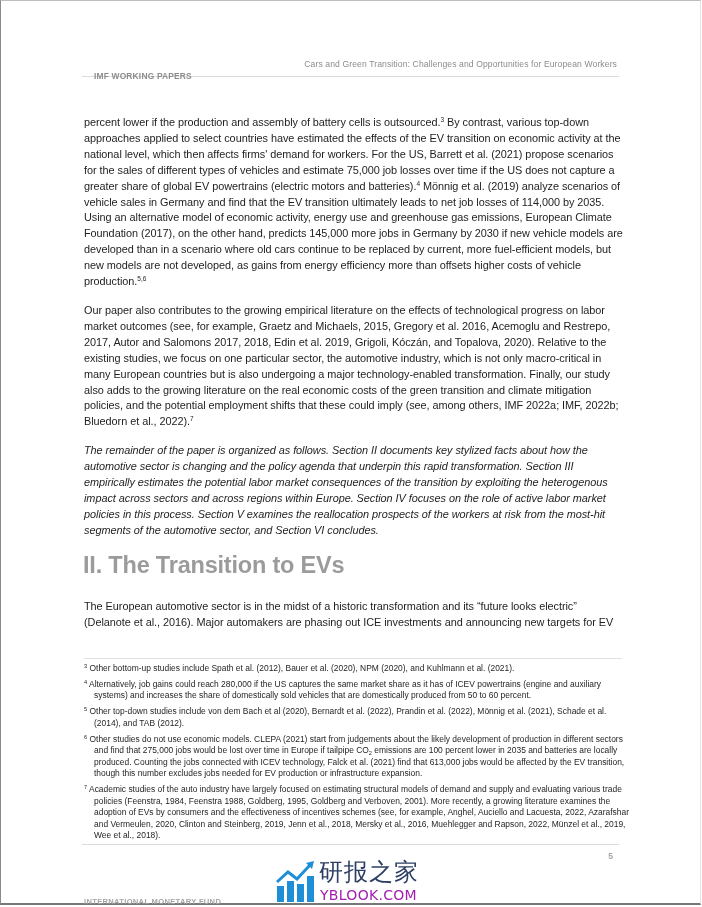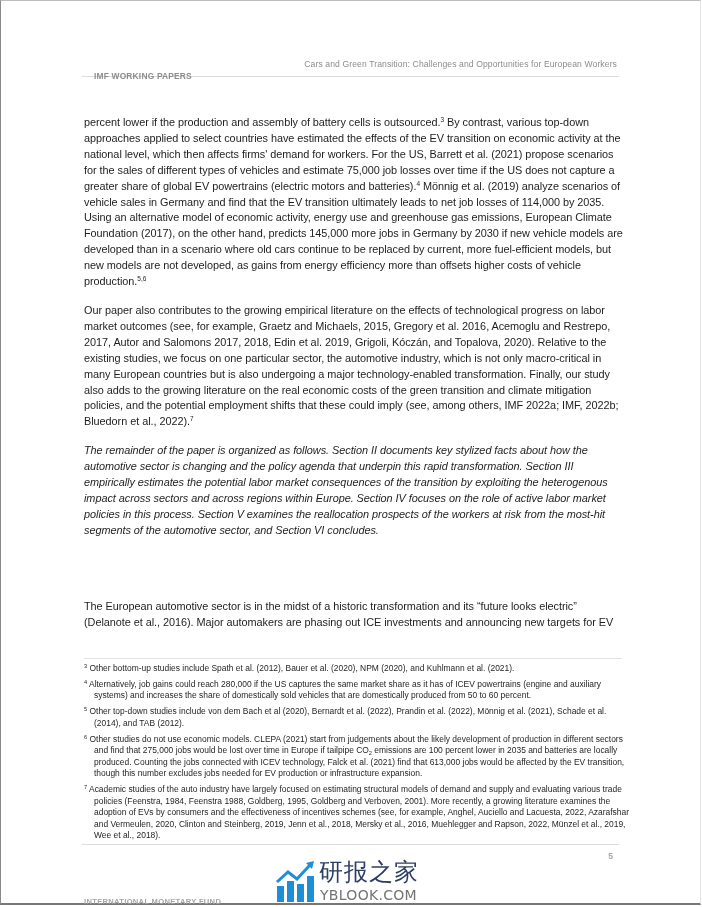--- a/index.html
+++ b/index.html
@@ -48,21 +48,21 @@
       font-family: "Liberation Sans", sans-serif; font-size: 8.5px; font-weight: bold; color: #a5a5a5;
     }
     .wm { position: absolute; left: 274px; top: 857px; height: 48px; width: 170px; text-align: right; }
     .wm-logo { position: absolute; left: 0; top: 2px; width: 40px; height: 44px; }
     .wm-cn {
       position: absolute; left: 44px; top: -2px;
       font-family: "DejaVu Sans", sans-serif; font-size: 24px; color: #2c3e63; letter-spacing: 1px; white-space: nowrap;
     }
     .wm-en {
       position: absolute; left: 45px; top: 29px;
-      font-family: "DejaVu Sans", sans-serif; font-size: 14px; color: #737373; letter-spacing: 0.3px;
+      font-family: "DejaVu Sans", sans-serif; font-size: 14px; color: #a21caf; letter-spacing: 0.3px;
     }
   </style>
 </head>
 <body>
 
 <div class="page">
 
   <div class="hdr">
     <span class="hdr-left">IMF WORKING PAPERS</span>
     <span class="hdr-right">Cars and Green Transition: Challenges and Opportunities for European Workers</span>
@@ -73,20 +73,21 @@
   </div>
 
   <div class="body-text" style="top:302px;">
     <p><span>Our paper also contributes to the growing empirical literature on the effects of technological progress on labor market outcomes (see, for example, Graetz and Michaels, 2015, Gregory et al. 2016, Acemoglu and Restrepo, 2017, Autor and Salomons 2017, 2018, Edin et al. 2019, Grigoli, Kóczán, and Topalova, 2020). Relative to the existing studies, we focus on one particular sector, the automotive industry, which is not only macro-critical in many European countries but is also undergoing a major technology-enabled transformation. Finally, our study also adds to the growing literature on the real economic costs of the green transition and climate mitigation policies, and the potential employment shifts that these could imply (see, among others, IMF 2022a; IMF, 2022b; Bluedorn et al., 2022).</span><sup>7</sup></p>
   </div>
 
   <div class="body-text" style="top:442px;font-style:italic;">
     <p><span>The remainder of the paper is organized as follows. Section II documents key stylized facts about how the automotive sector is changing and the policy agenda that underpin this rapid transformation. Section III empirically estimates the potential labor market consequences of the transition by exploiting the heterogenous impact across sectors and across regions within Europe. Section IV focuses on the role of active labor market policies in this process. Section V examines the reallocation prospects of the workers at risk from the most-hit segments of the automotive sector, and Section VI concludes.</span></p>
   </div>
 
+  <div class="section-title">II. The Transition to EVs</div>
 
   <div class="body-text" style="top:598px;">
     <p>The European automotive sector is in the midst of a historic transformation and its “future looks electric” (Delanote et al., 2016). Major automakers are phasing out ICE investments and announcing new targets for EV</p>
   </div>
 
   <div class="fn-rule"></div>
 
   <div class="footnotes">
     <p class="fn"><sup>3</sup> <span>Other bottom-up studies include Spath et al. (2012), Bauer et al. (2020), NPM (2020), and Kuhlmann et al. (2021).</span></p>
     <p class="fn"><sup>4</sup> <span>Alternatively, job gains could reach 280,000 if the US captures the same market share as it has of ICEV powertrains (engine and auxiliary systems) and increases the share of domestically sold vehicles that are domestically produced from 50 to 60 percent.</span></p>

